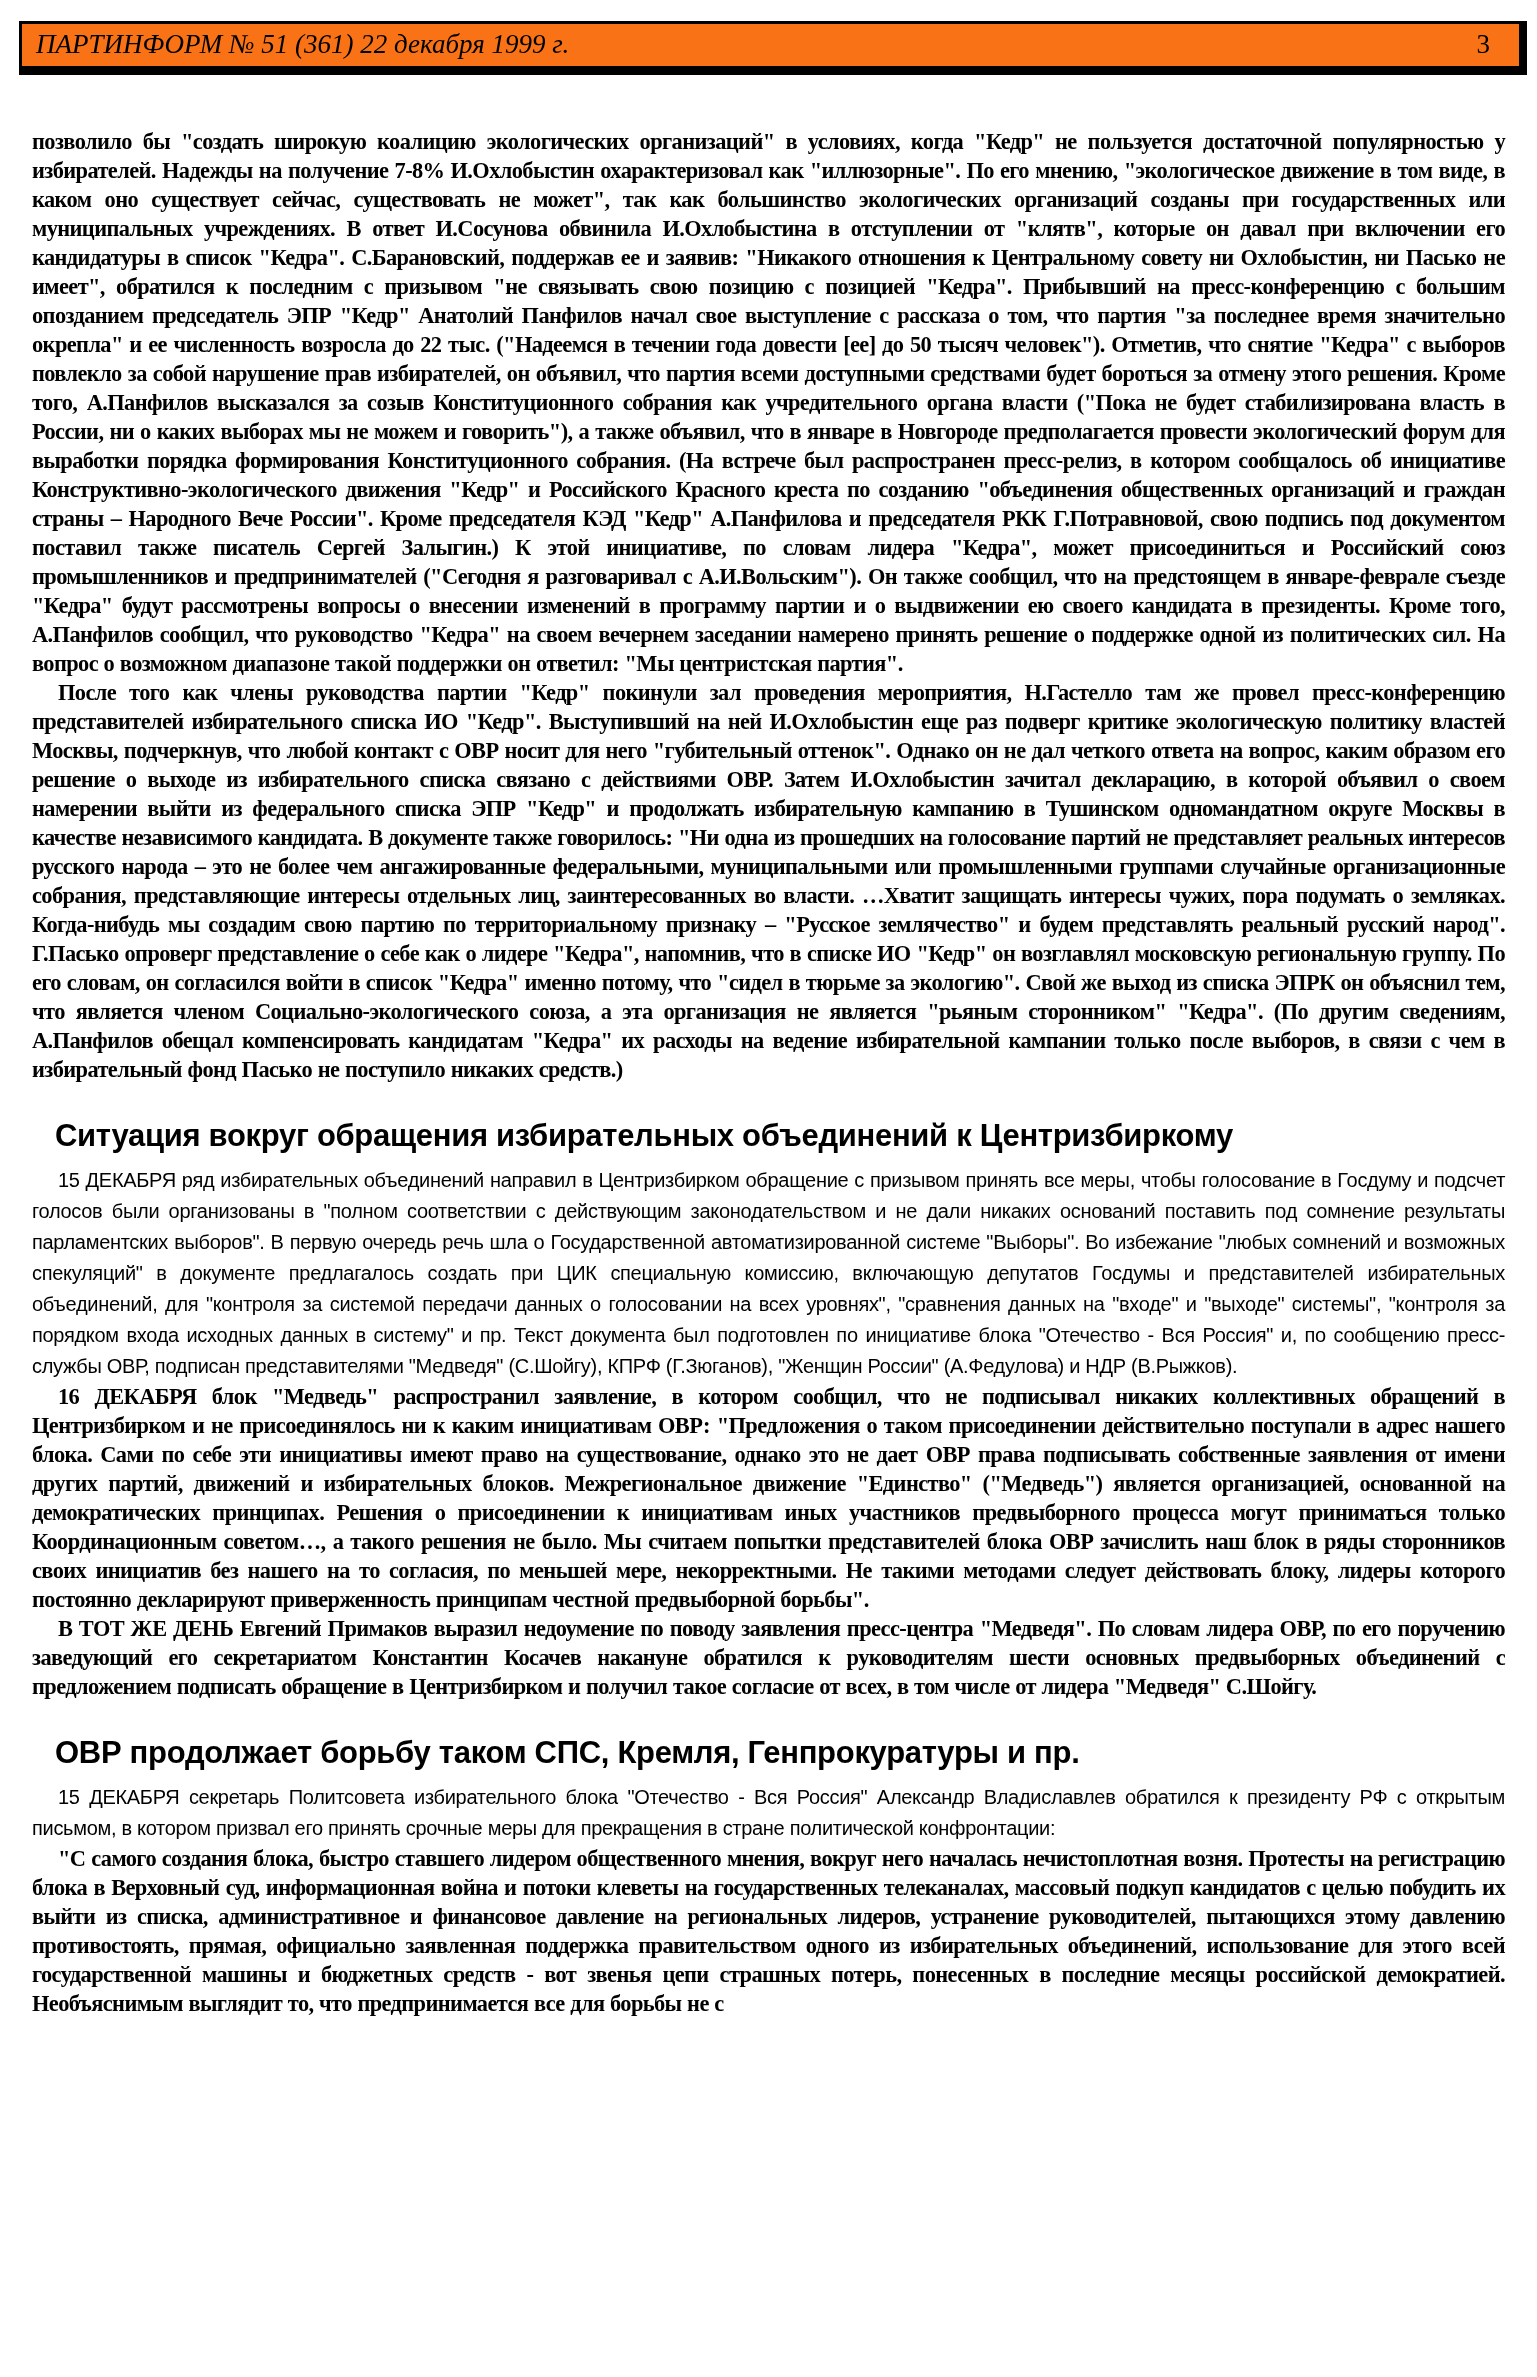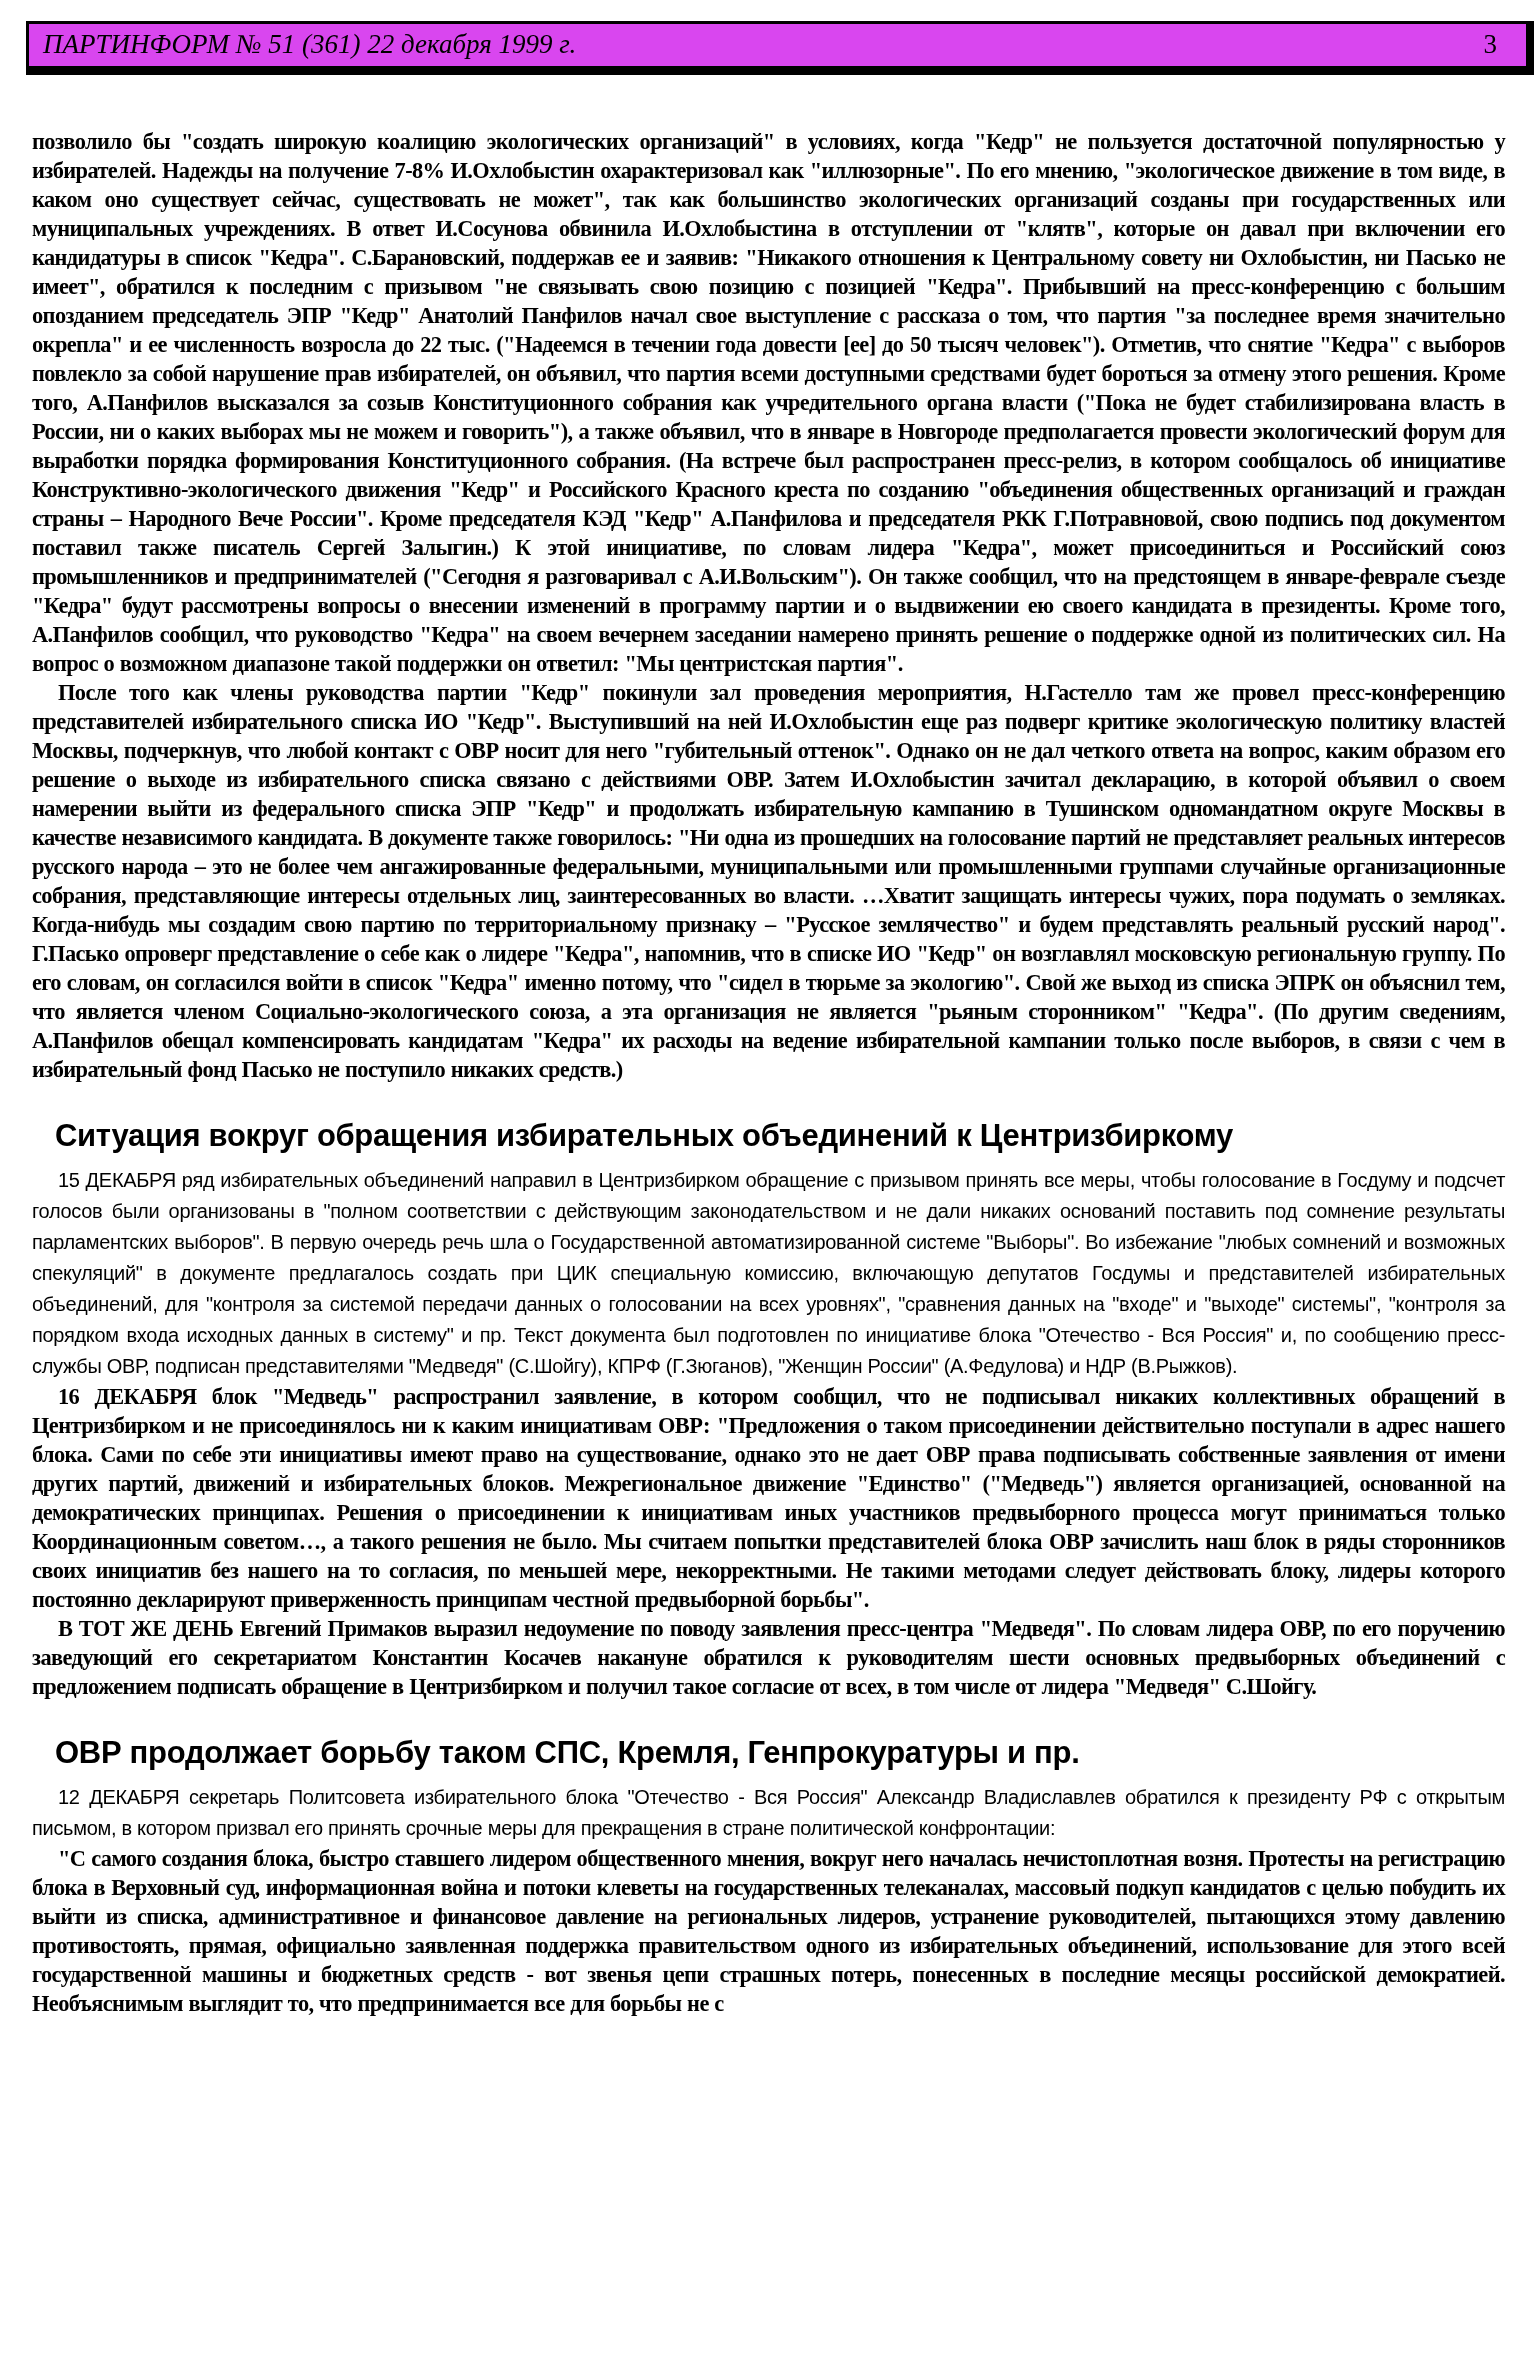--- a/index.html
+++ b/index.html
@@ -21,26 +21,25 @@
     position: absolute;
     left: 19px;
     top: 20.5px;
     width: 1508px;
     height: 54px;
     box-sizing: border-box;
     border-top: 3.8px solid #000;
     border-left: 3.8px solid #000;
     border-right: 8.3px solid #000;
     border-bottom: 9.6px solid #000;
-    background: #d946ef;
+    background: #f97316;
     display: flex;
     align-items: center;
     justify-content: space-between;
     padding: 0 29px 0 14px;
-    margin-left: 7px;
   }
   .header-title {
     font-style: italic;
     font-size: 27px;
     letter-spacing: 0px;
     white-space: nowrap;
   }
   .header-page {
     font-size: 27px;
     font-style: normal;
@@ -100,20 +99,20 @@
     <h2 class="heading">Ситуация вокруг обращения избирательных объединений к Центризбиркому</h2>
 
     <p class="sans indent">15 ДЕКАБРЯ ряд избирательных объединений направил в Центризбирком обращение с призывом принять все меры, чтобы голосование в Госдуму и подсчет голосов были организованы в "полном соответствии с действующим законодательством и не дали никаких оснований поставить под сомнение результаты парламентских выборов". В первую очередь речь шла о Государственной автоматизированной системе "Выборы". Во избежание "любых сомнений и возможных спекуляций" в документе предлагалось создать при ЦИК специальную комиссию, включающую депутатов Госдумы и представителей избирательных объединений, для "контроля за системой передачи данных о голосовании на всех уровнях", "сравнения данных на "входе" и "выходе" системы", "контроля за порядком входа исходных данных в систему" и пр. Текст документа был подготовлен по инициативе блока "Отечество - Вся Россия" и, по сообщению пресс-службы ОВР, подписан представителями "Медведя" (С.Шойгу), КПРФ (Г.Зюганов), "Женщин России" (А.Федулова) и НДР (В.Рыжков).</p>
 
     <p class="serif indent">16 ДЕКАБРЯ блок "Медведь" распространил заявление, в котором сообщил, что не подписывал никаких коллективных обращений в Центризбирком и не присоединялось ни к каким инициативам ОВР: "Предложения о таком присоединении действительно поступали в адрес нашего блока. Сами по себе эти инициативы имеют право на существование, однако это не дает ОВР права подписывать собственные заявления от имени других партий, движений и избирательных блоков. Межрегиональное движение "Единство" ("Медведь") является организацией, основанной на демократических принципах. Решения о присоединении к инициативам иных участников предвыборного процесса могут приниматься только Координационным советом…, а такого решения не было. Мы считаем попытки представителей блока ОВР зачислить наш блок в ряды сторонников своих инициатив без нашего на то согласия, по меньшей мере, некорректными. Не такими методами следует действовать блоку, лидеры которого постоянно декларируют приверженность принципам честной предвыборной борьбы".</p>
 
     <p class="serif indent">В ТОТ ЖЕ ДЕНЬ Евгений Примаков выразил недоумение по поводу заявления пресс-центра "Медведя". По словам лидера ОВР, по его поручению заведующий его секретариатом Константин Косачев накануне обратился к руководителям шести основных предвыборных объединений с предложением подписать обращение в Центризбирком и получил такое согласие от всех, в том числе от лидера "Медведя" С.Шойгу.</p>
 
     <h2 class="heading">ОВР продолжает борьбу таком СПС, Кремля, Генпрокуратуры и пр.</h2>
 
-    <p class="sans indent">12 ДЕКАБРЯ секретарь Политсовета избирательного блока "Отечество - Вся Россия" Александр Владиславлев обратился к президенту РФ с открытым письмом, в котором призвал его принять срочные меры для прекращения в стране политической конфронтации:</p>
+    <p class="sans indent">15 ДЕКАБРЯ секретарь Политсовета избирательного блока "Отечество - Вся Россия" Александр Владиславлев обратился к президенту РФ с открытым письмом, в котором призвал его принять срочные меры для прекращения в стране политической конфронтации:</p>
 
     <p class="serif indent">"С самого создания блока, быстро ставшего лидером общественного мнения, вокруг него началась нечистоплотная возня. Протесты на регистрацию блока в Верховный суд, информационная война и потоки клеветы на государственных телеканалах, массовый подкуп кандидатов с целью побудить их выйти из списка, административное и финансовое давление на региональных лидеров, устранение руководителей, пытающихся этому давлению противостоять, прямая, официально заявленная поддержка правительством одного из избирательных объединений, использование для этого всей государственной машины и бюджетных средств - вот звенья цепи страшных потерь, понесенных в последние месяцы российской демократией. Необъяснимым выглядит то, что предпринимается все для борьбы не с</p>
 
   </div>
 
 </div>
 
 
 </body></html>

